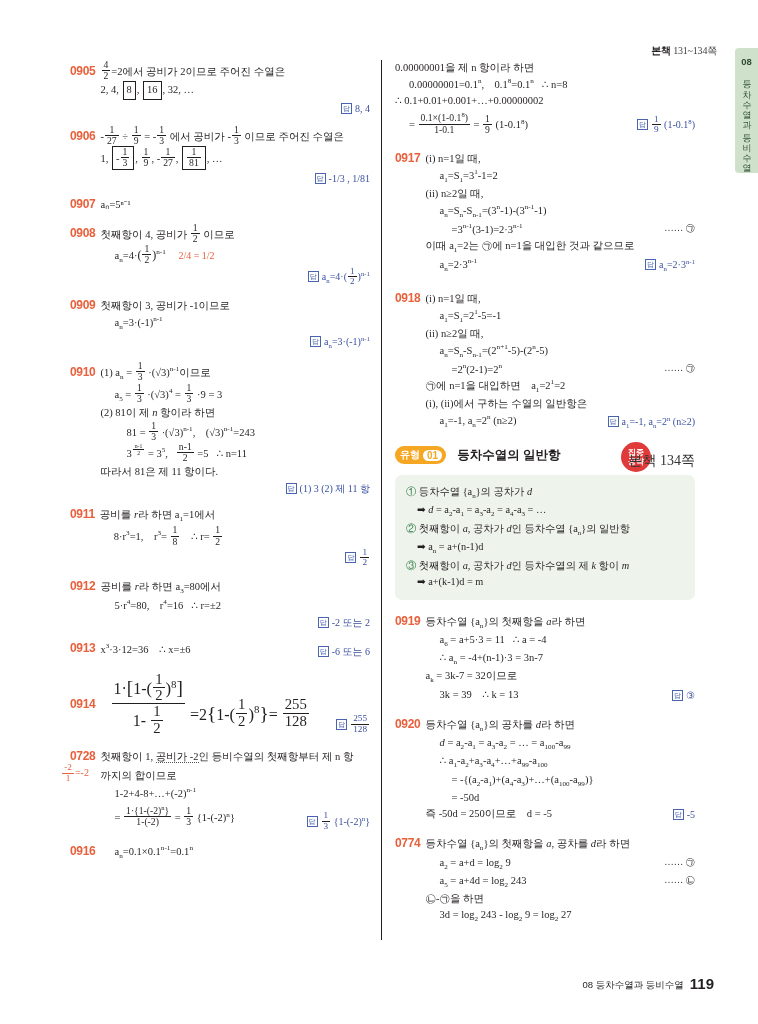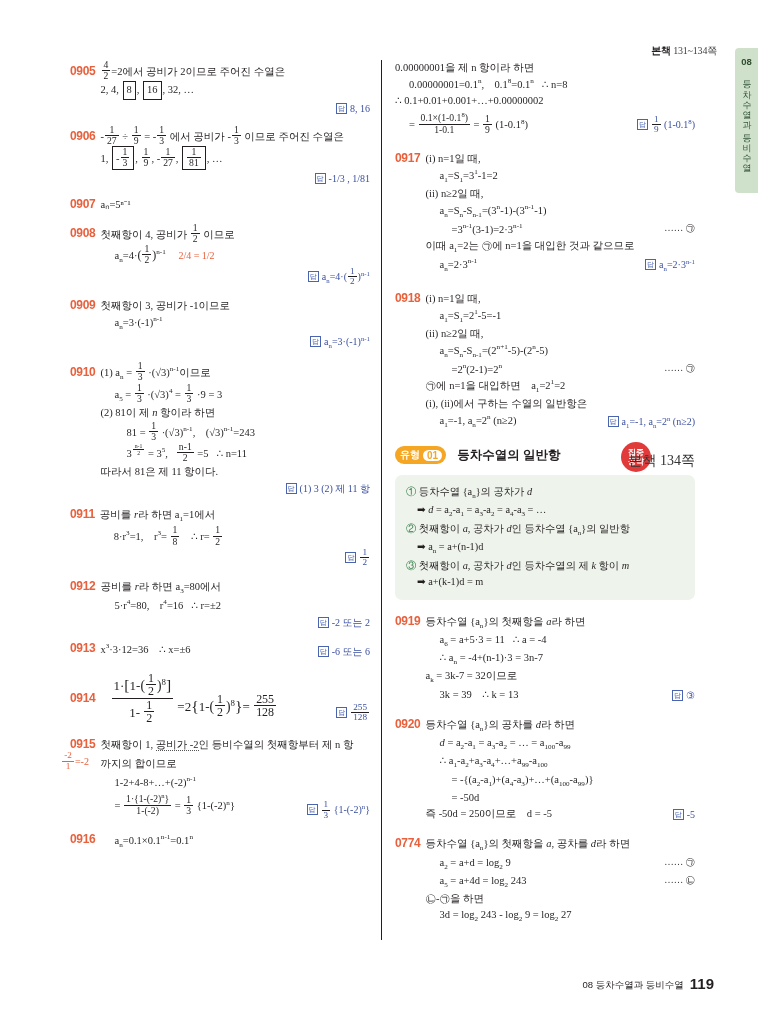--- a/index.html
+++ b/index.html
@@ -31,21 +31,21 @@
     letter-spacing: -0.2px;
   }
   .header-ref b { color: #231f20; }
 
   
   .side-tab {
     position: absolute;
     right: 0;
     top: 48px;
     width: 23px;
-    height: 145px;
+    height: 125px;
     background: #cfe0cb;
     border-radius: 4px 0 0 4px;
     color: #3a5a3a;
     font-family: "Liberation Sans", sans-serif;
   }
   .side-tab .num {
     position: absolute;
     top: 8px;
     left: 0;
     width: 23px;
@@ -272,21 +272,21 @@
         <span class="qnum">0905</span>
         <span class="body">
           <span class="line">
             <span class="frac"><span class="n">4</span><span class="d">2</span></span>=2에서 공비가 2이므로 주어진 수열은
           </span>
           <div class="line">
             2, 4, <span class="boxed">8</span>, <span class="boxed">16</span>, 32, …
           </div>
         </span>
       </div>
-      <div class="ans"><span class="ansbox">답</span><span class="val">8, 16</span></div>
+      <div class="ans"><span class="ansbox">답</span><span class="val">8, 4</span></div>
     </div>
 
     <div class="sol">
       <div class="sol-head">
         <span class="qnum">0906</span>
         <span class="body">
           <span class="line">
             -<span class="frac"><span class="n">1</span><span class="d">27</span></span> ÷ <span class="frac"><span class="n">1</span><span class="d">9</span></span> = -<span class="frac"><span class="n">1</span><span class="d">3</span></span> 에서 공비가 -<span class="frac"><span class="n">1</span><span class="d">3</span></span> 이므로 주어진 수열은
           </span>
           <div class="line">
@@ -375,35 +375,35 @@
           <div class="line">x<sup>3</sup>·3·12=36&nbsp;&nbsp;&nbsp; ∴ x=±6</div>
         </span>
       </div>
       <div class="ans" style="margin-top:-14px;"><span class="ansbox">답</span><span class="val">-6 또는 6</span></div>
     </div>
 
     <div class="sol" style="margin-top:12px;">
       <div class="sol-head">
         <span class="qnum" style="align-self:center;">0914</span>
         <span class="body" style="padding-left:10px;">
-          <div class="line" style="font-size:13px;">
+          <div class="line" style="font-size:16px;">
             <span class="frac" style="font-size:1em;">
               <span class="n">1·<span style="font-size:1.2em;">[</span>1-<span style="font-size:1.05em;">(</span><span class="frac"><span class="n">1</span><span class="d">2</span></span><span style="font-size:1.05em;">)</span><sup>8</sup><span style="font-size:1.2em;">]</span></span>
               <span class="d">1- <span class="frac"><span class="n">1</span><span class="d">2</span></span></span>
             </span>
             =2<span style="font-size:1.2em;">{</span>1-<span style="font-size:1.05em;">(</span><span class="frac"><span class="n">1</span><span class="d">2</span></span><span style="font-size:1.05em;">)</span><sup>8</sup><span style="font-size:1.2em;">}</span>= <span class="frac"><span class="n">255</span><span class="d">128</span></span>
           </div>
         </span>
       </div>
       <div class="ans" style="margin-top:-22px;"><span class="ansbox">답</span><span class="val"><span class="frac"><span class="n">255</span><span class="d">128</span></span></span></div>
     </div>
 
     <div class="sol" style="margin-top:12px;">
       <div class="sol-head">
-        <span class="qnum">0915</span>
+        <span class="qnum">0728</span>
         <span class="body">
           <div class="line">첫째항이 1, <u style="text-decoration:none;border-bottom:1px dotted #555;">공비가 -2</u>인 등비수열의 첫째항부터 제 n 항</div>
           <div class="line">까지의 합이므로
             <span class="redann" style="margin-left:-118px;position:relative;top:-2px;"><span class="frac"><span class="n" style="border-bottom:1px solid #e8603c;">-2</span><span class="d">1</span></span>=-2</span>
           </div>
           <div class="line indent">1-2+4-8+…+(-2)<sup>n-1</sup></div>
           <div class="line indent" style="margin-top:3px;">
             = <span class="frac"><span class="n">1·{1-(-2)<sup>n</sup>}</span><span class="d">1-(-2)</span></span> = <span class="frac"><span class="n">1</span><span class="d">3</span></span> {1-(-2)<sup>n</sup>}
           </div>
         </span>

